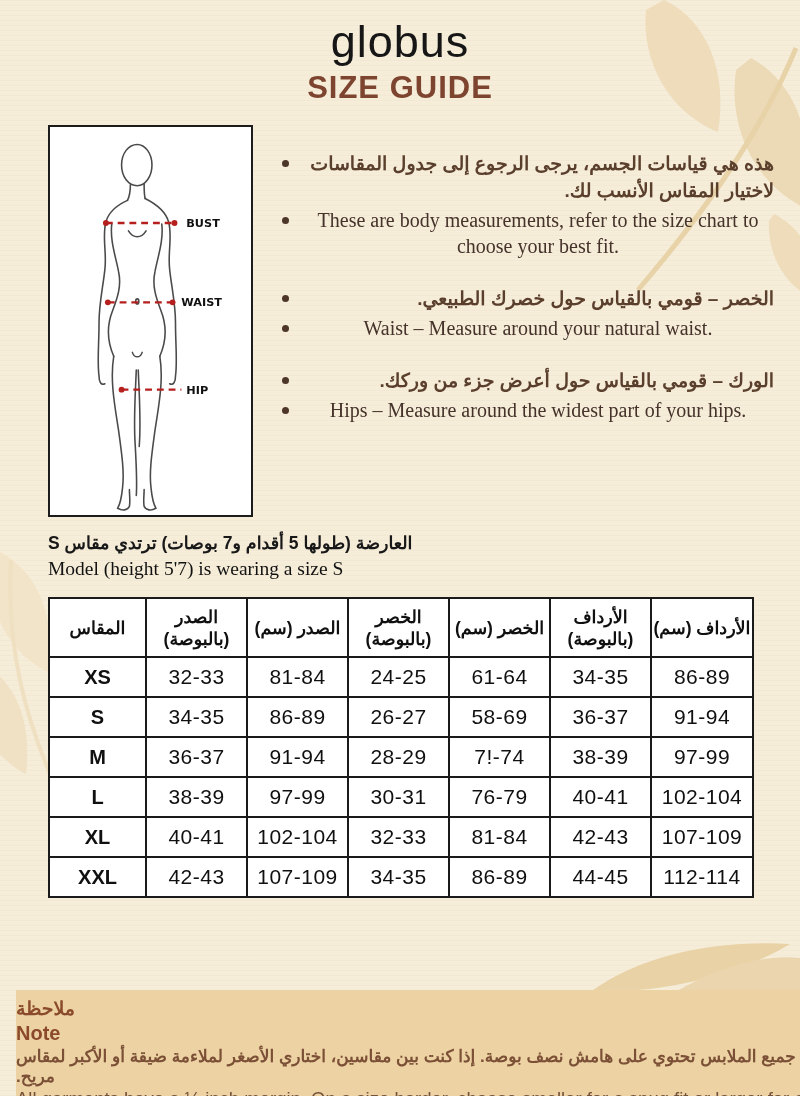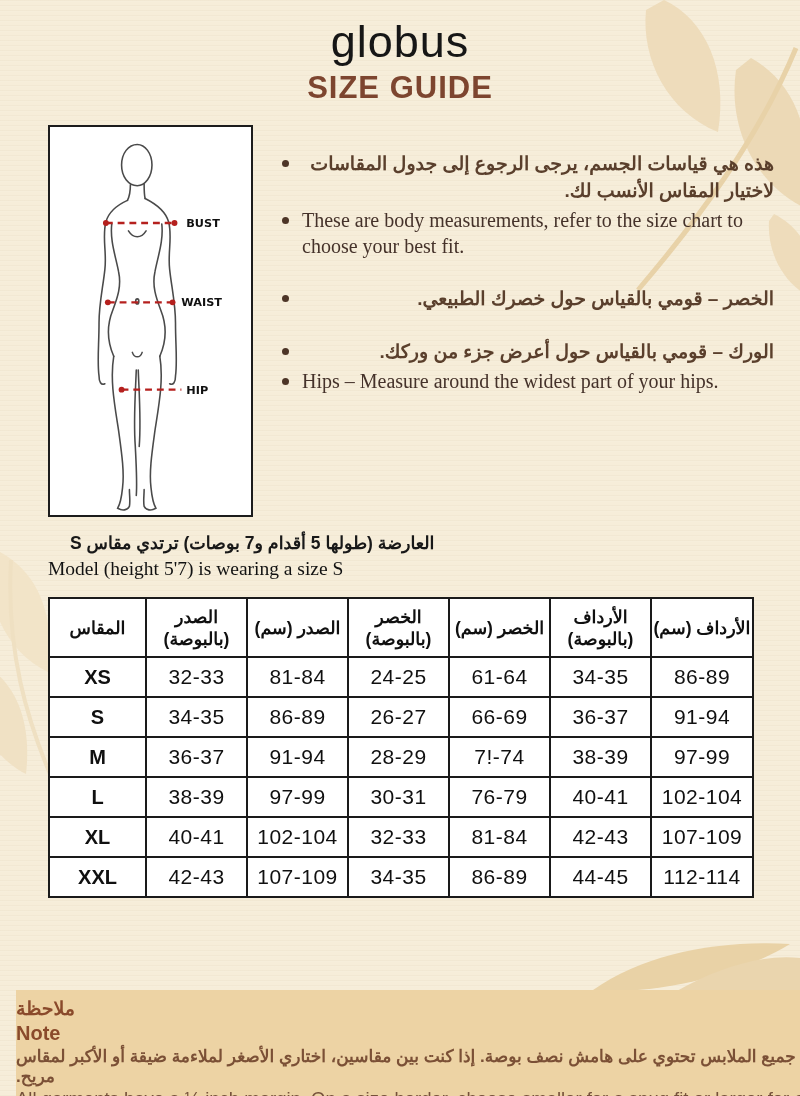--- a/index.html
+++ b/index.html
@@ -18,24 +18,24 @@
 
   .diagram-box{left:48px;top:125px;width:205px;height:392px;background:#ffffff;
     border:2px solid #1c1c1c;box-sizing:border-box;}
   .diagram-box svg{display:block;width:100%;height:100%;}
 
   .bullets{left:282px;top:150px;width:492px;}
   .group{margin-bottom:26px;}
   .b-item{display:flex;align-items:flex-start;margin-bottom:3px;}
   .b-dot{flex:0 0 auto;width:7px;height:7px;border-radius:50%;background:#4d3527;margin:10px 13px 0 0;}
   .b-ar{direction:rtl;text-align:right;font-size:19px;line-height:27px;color:#5a3f2c;font-weight:600;flex:1;}
-  .b-en{font-family:"Liberation Serif",serif;font-size:20px;line-height:26px;color:#45322a;flex:1;}
+  .b-en{font-family:"Liberation Serif",serif;font-size:20px;line-height:26px;color:#45322a;flex:1;text-align:center;}
 
   .model-note{left:48px;top:531px;width:430px;}
-  .model-ar{direction:rtl;text-align:left;font-size:17.5px;line-height:25px;color:#181818;font-weight:600;margin-left:22px;}
+  .model-ar{direction:rtl;text-align:left;font-size:17.5px;line-height:25px;color:#181818;font-weight:600;}
   .model-en{font-family:"Liberation Serif",serif;font-size:19.5px;line-height:25px;color:#121212;}
 
   table.size-table{left:48px;top:597px;position:absolute;z-index:1;width:704px;
     border-collapse:collapse;background:#ffffff;table-layout:fixed;}
   table.size-table th, table.size-table td{
     border:2px solid #1a1a1a;text-align:center;vertical-align:middle;padding:0;color:#101010;}
   tr.h-en th{height:58px;font-size:20px;line-height:25px;font-weight:700;white-space:pre-line;}
   tr.h-ar th{height:57px;font-size:17.5px;line-height:22px;font-weight:700;white-space:pre-line;direction:rtl;}
   tr.d-row td{height:38px;font-size:21px;font-weight:400;letter-spacing:0.5px;}
   tr.d-row td.size-col{font-weight:700;font-size:20px;letter-spacing:0;}
@@ -115,20 +115,24 @@
       </div>
       <div class="b-item">
         <span class="b-dot"></span>
         <span class="b-en">These are body measurements, refer to the size chart to choose your best fit.</span>
       </div>
     </div>
     <div class="group">
       <div class="b-item">
         <span class="b-dot"></span>
         <span class="b-ar">الخصر – قومي بالقياس حول خصرك الطبيعي.</span>
+      </div>
+      <div class="b-item">
+        <span class="b-dot"></span>
+        <span class="b-en">Waist – Measure around your natural waist.</span>
       </div>
     </div>
     <div class="group">
       <div class="b-item">
         <span class="b-dot"></span>
         <span class="b-ar">الورك – قومي بالقياس حول أعرض جزء من وركك.</span>
       </div>
       <div class="b-item">
         <span class="b-dot"></span>
         <span class="b-en">Hips – Measure around the widest part of your hips.</span>
@@ -173,21 +177,21 @@
           <td>24-25</td>
           <td>61-64</td>
           <td>34-35</td>
           <td>86-89</td>
         </tr>
         <tr class="d-row">
           <td class="size-col">S</td>
           <td>34-35</td>
           <td>86-89</td>
           <td>26-27</td>
-          <td>66-69</td>
+          <td>58-69</td>
           <td>36-37</td>
           <td>91-94</td>
         </tr>
         <tr class="d-row">
           <td class="size-col">M</td>
           <td>36-37</td>
           <td>91-94</td>
           <td>28-29</td>
           <td>7!-74</td>
           <td>38-39</td>

